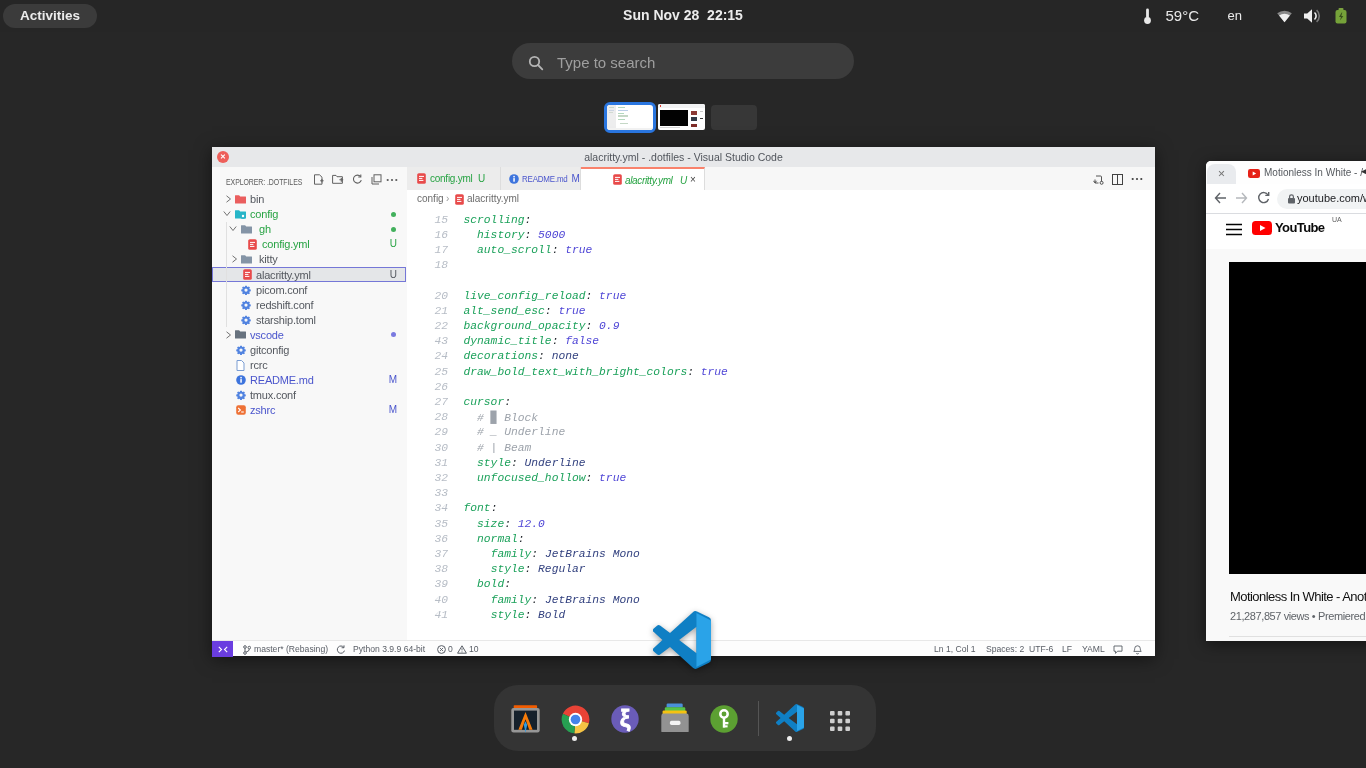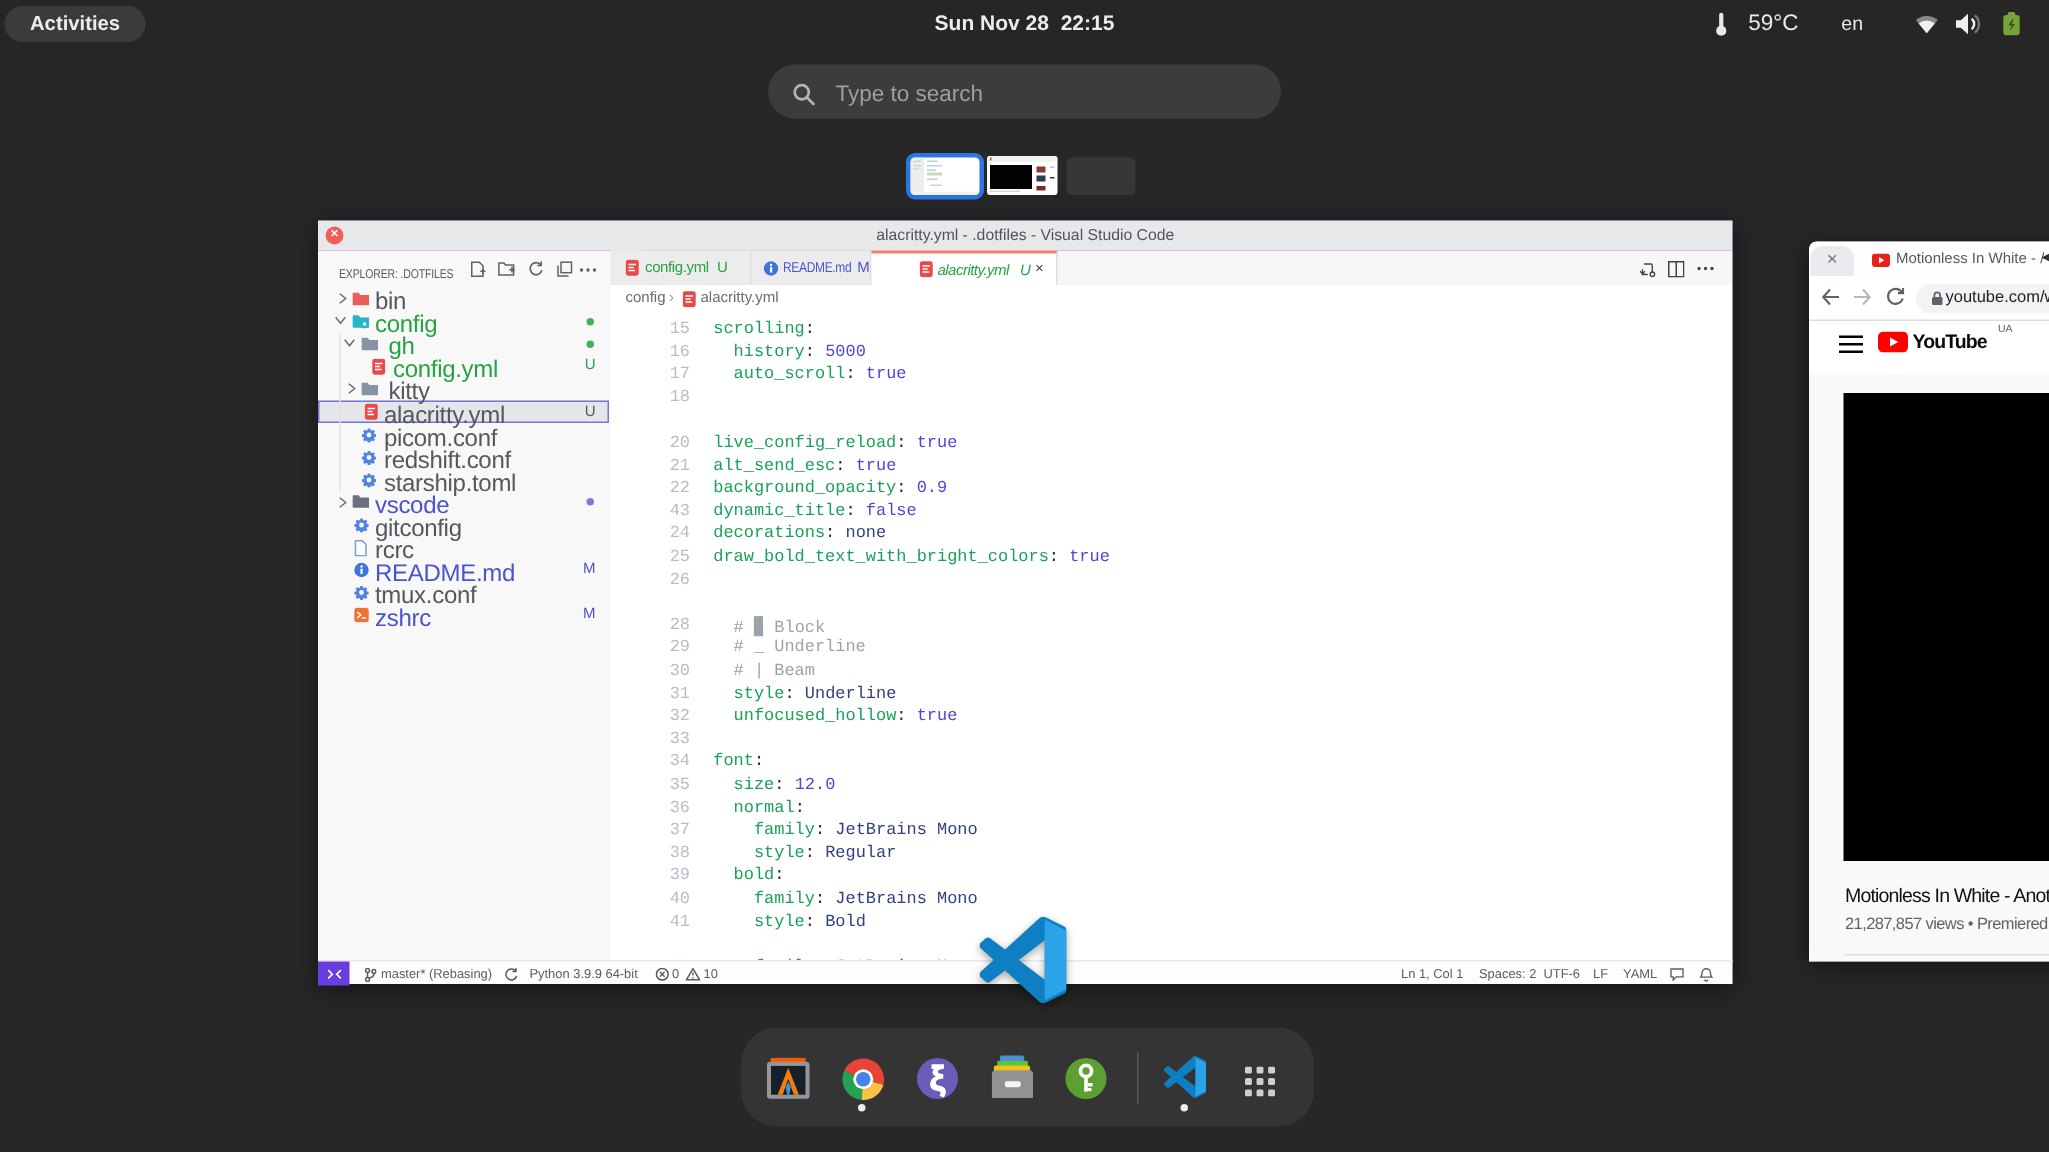--- a/index.html
+++ b/index.html
@@ -31,41 +31,41 @@
     color:#51555c; font-size:10.5px; text-align:center; line-height:20px; }
   #vsc-close { position:absolute; left:5px; top:4px; width:12px; height:12px; border-radius:50%;
     background:#ee5f5a; }
   #vsc-close:after { content:"✕"; position:absolute; left:0; top:0; width:12px; height:12px;
     color:#fff; font-size:7px; line-height:12px; text-align:center; font-weight:bold; }
   #vsc-side { position:absolute; left:0; top:20px; width:216px; height:473px; background:#f8f8f8;
     border-right:1px solid #e5e5e5; }
   #sh-title { position:absolute; left:14px; top:10px; font-size:8.5px; color:#5b5b5b; letter-spacing:-0.1px; transform:scaleX(0.82); transform-origin:0 50%;}
   .shicon { position:absolute; top:7px; color:#616161; }
   .srow { position:absolute; left:0; width:194px; height:15.1px; }
-  .srow .lbl { position:absolute; top:1.5px; font-size:16px; letter-spacing:-0.2px; color:#54585f; white-space:nowrap; }
+  .srow .lbl { position:absolute; top:1.5px; font-size:11px; letter-spacing:-0.2px; color:#54585f; white-space:nowrap; }
   .badge { position:absolute; top:1.5px; right:9px; font-size:10px; color:#54585f; }
   .gdot { position:absolute; top:5px; right:10px; width:5px; height:5px; border-radius:50%; background:#42b05c; }
   .grn { color:#27a343 !important; }
   .mod { color:#4a55cc !important; }
   .chev { position:absolute; top:3.5px; }
   .ficon { position:absolute; top:2px; }
   #selrow { position:absolute; left:0; top:99.5px; width:194px; height:15.1px; background:#e4e6e8;
     border:1px solid #7577d7; }
   #guide1 { position:absolute; left:13.5px; top:55px; width:1px; height:105px; background:#e0e0e0; }
   
   #tabs { position:absolute; left:195px; top:20px; width:748px; height:23px; background:#f7f7f7; }
   .tab { position:absolute; top:0; height:23px; background:#ececec; border-right:1px solid #ddd;
     font-size:10px; line-height:23px; white-space:nowrap; }
   #tab3 { background:#fff; border-top:2px solid #f9826c; }
   #tabsicons { position:absolute; top:4px; right:10px; color:#424242; }
   #crumb { position:absolute; left:195px; top:43px; width:748px; height:18px; background:#fff;
     font-size:10px; color:#6c6c6c; }
   #code { position:absolute; left:195px; top:61px; width:748px; height:433px; background:#fff;
     font-family:"Liberation Mono", monospace; font-size:11.3px; overflow:hidden; }
-  .cl { position:absolute; left:16px; width:100%; height:15.2px; white-space:pre; color:#24292e; }
+  .cl { position:absolute; left:4px; width:100%; height:15.2px; white-space:pre; color:#24292e;font-style:italic; }
   .ln { position:absolute; left:0; width:37px; text-align:right; color:#b7bdc6; }
   .ct { position:absolute; left:52.5px; }
   .k { color:#1ba15a; } .v { color:#4f46d6; } .s { color:#32417f; } .c { color:#9da3ab; }
   
   #vsc-status { position:absolute; left:0; top:493px; width:943px; height:16px; background:#fdfdfd;
     border-top:1px solid #e8e8e8; font-size:8.6px; color:#585d65; }
   #vsc-status .si { position:absolute; top:0; line-height:16px; white-space:nowrap; }
   #remote { position:absolute; left:0; top:0; width:21px; height:16px; background:#6a3de0; }
   
   #chrome { position:absolute; left:1206px; top:161px; width:220px; height:480px; background:#fff;
@@ -364,20 +364,21 @@
     <div class="cl" style="top:20.7px"><span class="ln">16</span><span class="ct">  <span class="k">history</span>: <span class="v">5000</span></span></div>
     <div class="cl" style="top:35.9px"><span class="ln">17</span><span class="ct">  <span class="k">auto_scroll</span>: <span class="v">true</span></span></div>
     <div class="cl" style="top:51.1px"><span class="ln">18</span><span class="ct"></span></div>
     <div class="cl" style="top:81.5px"><span class="ln">20</span><span class="ct"><span class="k">live_config_reload</span>: <span class="v">true</span></span></div>
     <div class="cl" style="top:96.7px"><span class="ln">21</span><span class="ct"><span class="k">alt_send_esc</span>: <span class="v">true</span></span></div>
     <div class="cl" style="top:111.9px"><span class="ln">22</span><span class="ct"><span class="k">background_opacity</span>: <span class="v">0.9</span></span></div>
     <div class="cl" style="top:127.1px"><span class="ln">43</span><span class="ct"><span class="k">dynamic_title</span>: <span class="v">false</span></span></div>
     <div class="cl" style="top:142.3px"><span class="ln">24</span><span class="ct"><span class="k">decorations</span>: <span class="s">none</span></span></div>
     <div class="cl" style="top:157.5px"><span class="ln">25</span><span class="ct"><span class="k">draw_bold_text_with_bright_colors</span>: <span class="v">true</span></span></div>
     <div class="cl" style="top:172.7px"><span class="ln">26</span><span class="ct"></span></div>
+    <div class="cl" style="top:187.9px"><span class="ln">27</span><span class="ct"><span class="k">cursor</span>:</span></div>
     <div class="cl" style="top:203.1px"><span class="ln">28</span><span class="ct">  <span class="c"># ▉ Block</span></span></div>
     <div class="cl" style="top:218.3px"><span class="ln">29</span><span class="ct">  <span class="c"># _ Underline</span></span></div>
     <div class="cl" style="top:233.5px"><span class="ln">30</span><span class="ct">  <span class="c"># | Beam</span></span></div>
     <div class="cl" style="top:248.7px"><span class="ln">31</span><span class="ct">  <span class="k">style</span>: <span class="s">Underline</span></span></div>
     <div class="cl" style="top:263.9px"><span class="ln">32</span><span class="ct">  <span class="k">unfocused_hollow</span>: <span class="v">true</span></span></div>
     <div class="cl" style="top:279.1px"><span class="ln">33</span><span class="ct"></span></div>
     <div class="cl" style="top:294.3px"><span class="ln">34</span><span class="ct"><span class="k">font</span>:</span></div>
     <div class="cl" style="top:309.5px"><span class="ln">35</span><span class="ct">  <span class="k">size</span>: <span class="v">12.0</span></span></div>
     <div class="cl" style="top:324.7px"><span class="ln">36</span><span class="ct">  <span class="k">normal</span>:</span></div>
     <div class="cl" style="top:339.9px"><span class="ln">37</span><span class="ct">    <span class="k">family</span>: <span class="s">JetBrains Mono</span></span></div>

